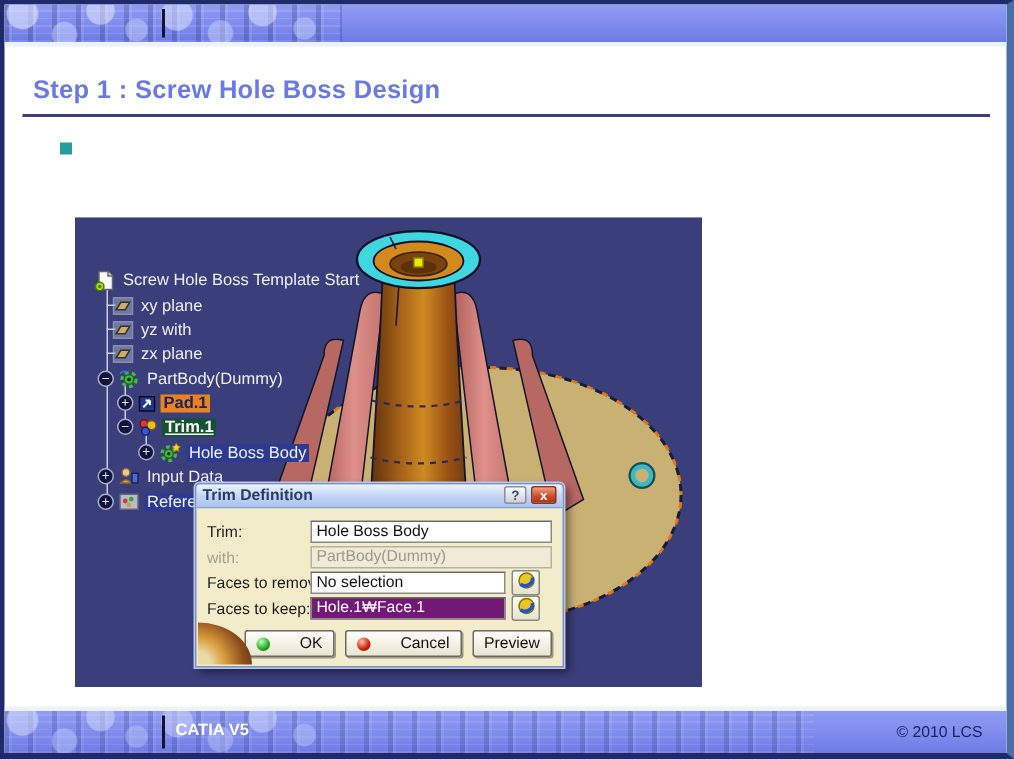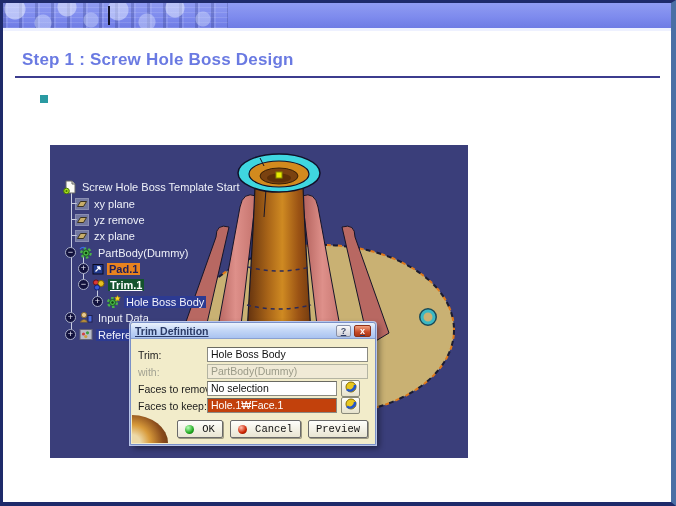--- a/index.html
+++ b/index.html
@@ -64,48 +64,48 @@
   .ticon { display:inline-flex; flex:0 0 auto; }
   .tlabel { padding:0 2px; }
   .lbl-pad  { background:#e8831f; color:#20205c; font-weight:bold; }
   .lbl-trim { background:#14532d; color:#ffffff; font-weight:bold; text-decoration:underline; }
   .hl-blue  { background:#2c3a92; color:#f2f2fa; }
 
   
   .dialog { position:absolute; left:80px; top:177px; width:246px; height:123px;
     background:#f2ecca; border:1px solid #7a90c8; border-radius:3px 3px 0 0;
     box-shadow:0 0 0 1px #b9c5e9, 3px 3px 6px rgba(0,0,0,.45); }
-  .dlg-title { position:absolute; left:0; right:0; top:0; height:16px; display:flex; align-items:center;
+  .dlg-title { position:absolute; left:0; right:0; top:0; height:16px; display:flex; align-items:flex-start;
     padding:1px 4px; background:linear-gradient(180deg,#ecf3fd,#c3d6f6 50%,#a9c3f0);
     border-bottom:1px solid #8aa0d0; border-radius:3px 3px 0 0;
-    font-size:10.5px; font-weight:bold; color:#2a3a66;text-decoration:underline; }
+    font-size:10.5px; font-weight:bold; color:#2a3a66; }
   .dlg-help { margin-left:auto; width:15px; height:12px; background:linear-gradient(#fbfbfb,#cfcfd8);
     border:1px solid #8890a8; border-radius:2px; font-size:9px; line-height:10px; text-align:center;
     color:#44506e; font-weight:bold; }
   .dlg-close { width:17px; height:12px; margin-left:3px; background:linear-gradient(#f0a080,#c84a28 60%,#a83818);
     border:1px solid #903018; border-radius:2px; color:#fff; font-size:9px; line-height:10px;
     text-align:center; font-weight:bold; }
   .drow { position:absolute; left:0; right:16px; height:28px; }
   .drow label { position:absolute; left:7px; top:2px; font-size:10.5px; color:#1c1c1c; }
   .drow label.dis { color:#a2a292; }
   .dfield { position:absolute; left:76px; top:0; height:15px; background:#ffffff;
     border:1px solid #8a8a82; border-top-color:#6a6a62; font-size:10.5px; padding:0 3px;
     line-height:13px; overflow:hidden; white-space:nowrap; color:#111; }
   .wfull { width:161px; } .wicon { width:130px; }
   .disfield { background:#f0ead6; color:#9a9a88; border-color:#b4b4a2; }
-  .selfield { background:#c2410c; color:#ffffff; }
+  .selfield { background:#701a75; color:#ffffff; }
   .picker { position:absolute; left:210px; top:-1px; width:19px; height:17px;
     background:linear-gradient(#fdfdf8,#e6e2cc); border:1px solid #8a8a7a; border-radius:2px;
     display:flex; align-items:center; justify-content:center; padding:0; }
   .dlg-buttons { position:absolute; left:0; right:7px; top:97px; display:flex;
     justify-content:flex-end; gap:7px; }
   .xpbtn { height:18px; min-width:46px; display:flex; align-items:center; justify-content:center;
-    gap:8px; background:linear-gradient(#fefefb,#e9e5d2); border:1px solid #6a6a6a; border-radius:2px;
+    gap:20px; background:linear-gradient(#fefefb,#e9e5d2); border:1px solid #6a6a6a; border-radius:2px;
     box-shadow:1px 1px 0 rgba(0,0,0,.35); font-size:10.5px; color:#111; padding:0 7px;
-    font-family:Liberation Mono, monospace; }
+    font-family:Liberation Sans, sans-serif; }
   .sphere { width:9px; height:9px; border-radius:50%; flex:0 0 auto; }
   .sphere.green { background:radial-gradient(circle at 35% 30%, #b8ffb8, #22aa22 60%, #005500); }
   .sphere.red   { background:radial-gradient(circle at 35% 30%, #ffc0b0, #cc2200 60%, #661100); }
   .globe { position:absolute; left:1px; bottom:1px; width:36px; height:28px;
     border-top-right-radius:100% 100%;
     background:radial-gradient(circle at 0% 100%, #ecd9a8 18%, #d89a3a 40%, #8a4c1c 68%, #502a0e 100%); }
 </style>
 </head>
 <body>
 
@@ -204,21 +204,21 @@
         </span>
         <span class="tlabel">xy plane</span>
       </div>
       <div class="trow r2">
         <span class="ticon">
           <svg width="14" height="12">
               <rect x="0.5" y="0.5" width="13" height="11" fill="#98a0bc" opacity="0.6" stroke="#c0c4d8"></rect>
               <path d="M2.5 8.5 L5.5 3.5 H11.5 L8.5 8.5 Z" fill="#c8ae6a" stroke="#3a3220"></path>
             </svg>
         </span>
-        <span class="tlabel">yz remove</span>
+        <span class="tlabel">yz with</span>
       </div>
       <div class="trow r3">
         <span class="ticon">
           <svg width="14" height="12">
               <rect x="0.5" y="0.5" width="13" height="11" fill="#98a0bc" opacity="0.6" stroke="#c0c4d8"></rect>
               <path d="M2.5 8.5 L5.5 3.5 H11.5 L8.5 8.5 Z" fill="#c8ae6a" stroke="#3a3220"></path>
             </svg>
         </span>
         <span class="tlabel">zx plane</span>
       </div>
@@ -352,14 +352,20 @@
         </button>
         <button class="xpbtn">
           <span>Preview</span>
         </button>
       </div>
 
       <div class="globe"></div>
     </div>
   </div>
 
+  <div class="banner bottom">
+    <div class="texture wide"></div>
+    <div class="bar-divider"></div>
+    <span class="footer-left">CATIA V5</span>
+    <span class="footer-right">© 2010 LCS</span>
+  </div>
 
 </div>
 
 </body></html>

